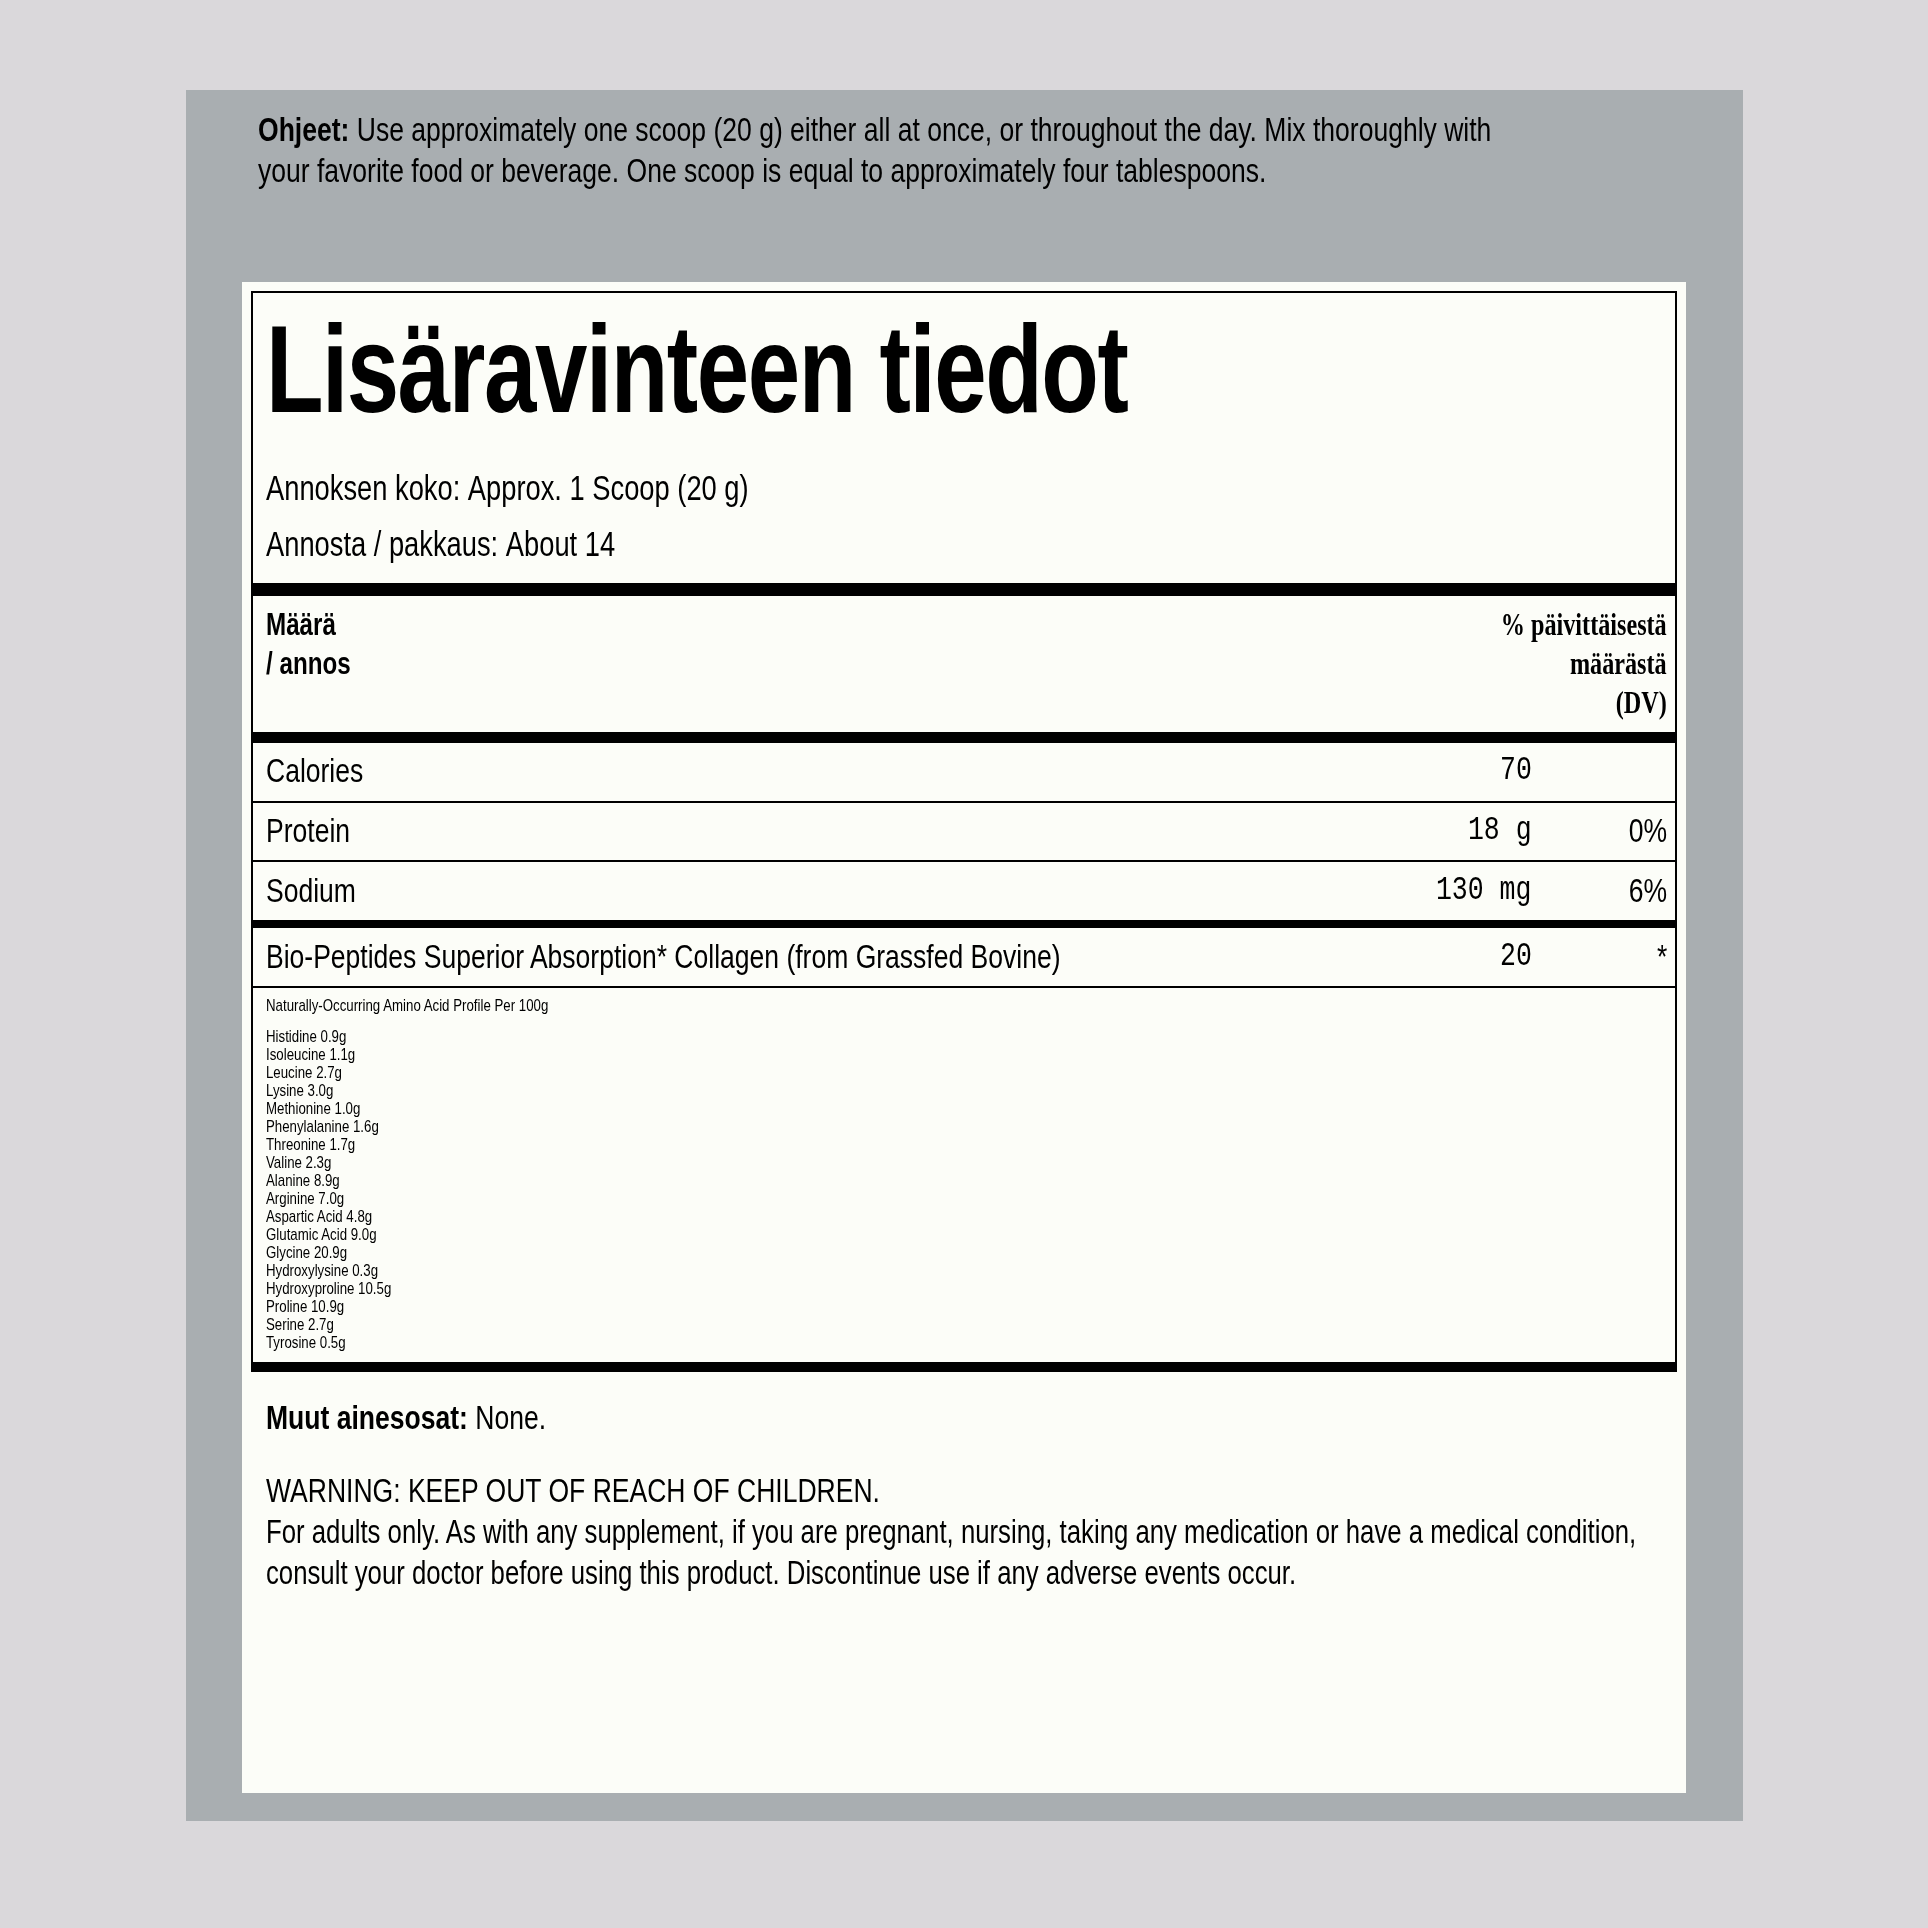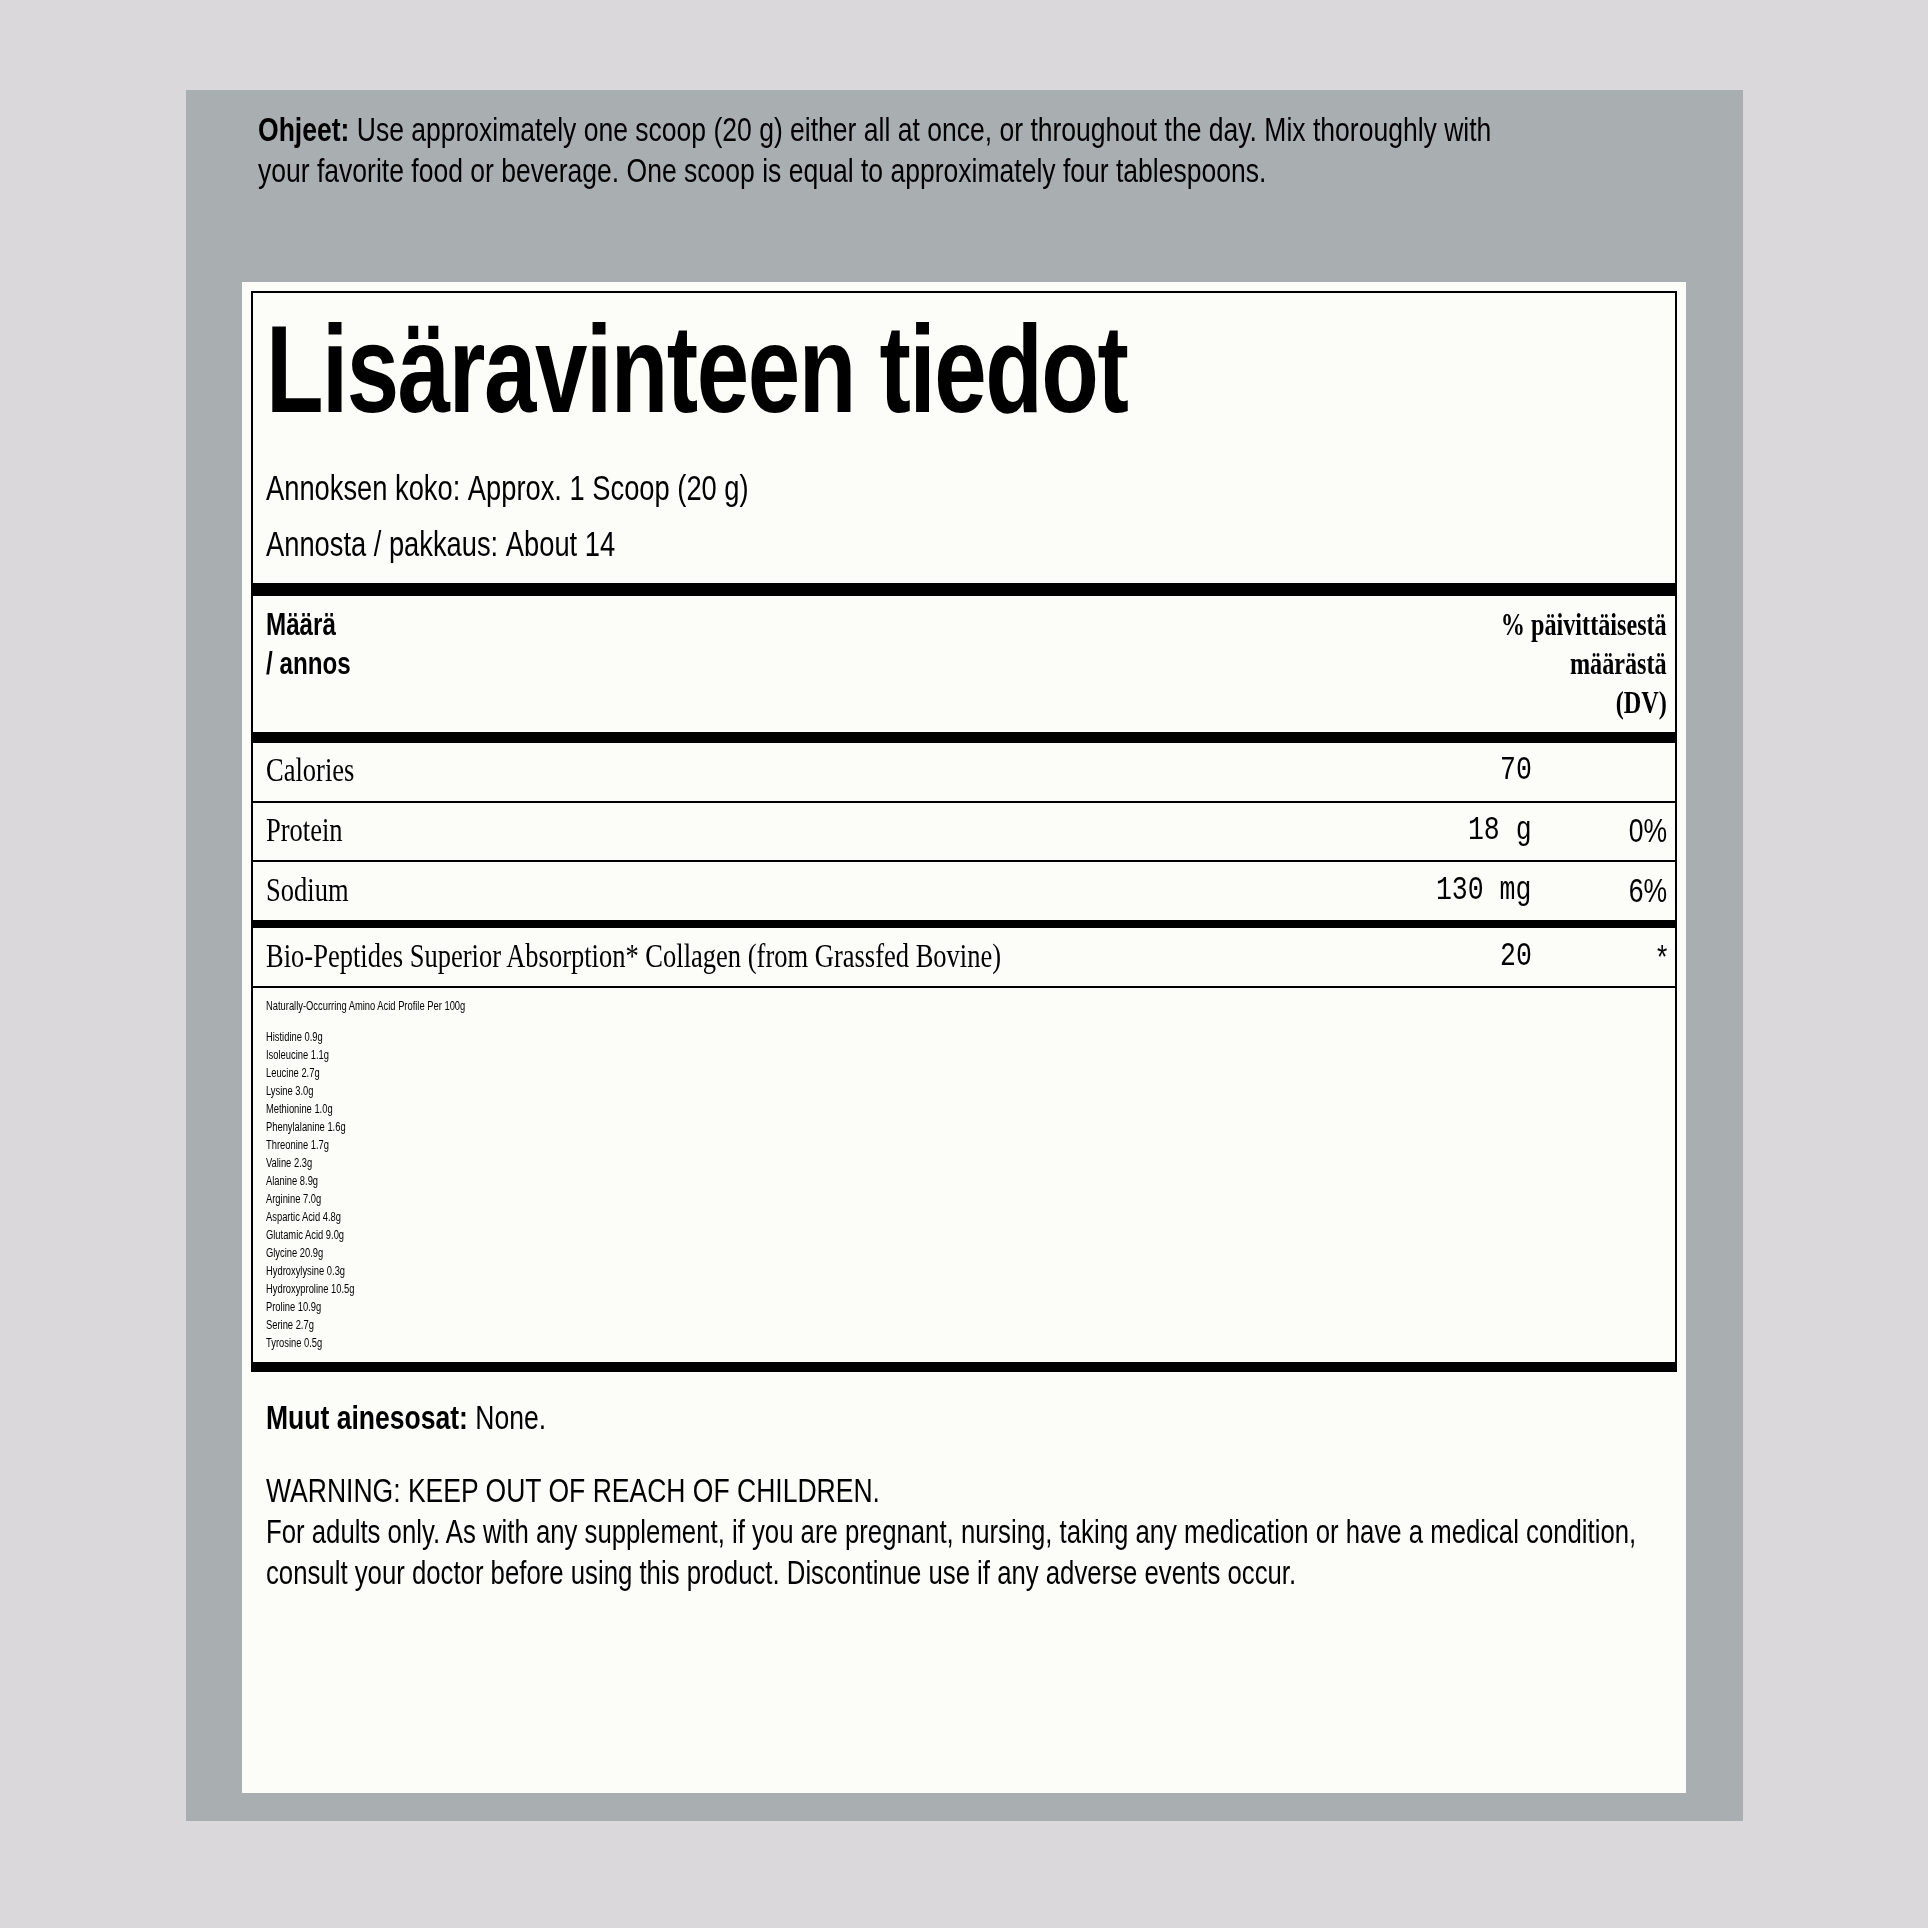--- a/index.html
+++ b/index.html
@@ -37,25 +37,25 @@
   .bar-xl{height:13px;margin-top:11.3px;}
   .bar-lg{height:11.3px;}
   .bar-md{height:8.5px;}
   .header-row{
     display:flex;justify-content:space-between;align-items:flex-start;
     padding:9.4px 7.5px 9.4px 13px;font-weight:bold;font-size:31px;line-height:39px;
   }
   .header-right{text-align:right;font-family:Liberation Serif, serif;}
   .nrow{display:flex;align-items:flex-start;padding:9.4px 0 12.2px;font-size:34px;line-height:36px;}
   .rows-basic .nrow + .nrow{border-top:2.8px solid var(--ink);}
-  .nrow .name{flex:1;padding-left:13px;font-family:Liberation Serif, serif;}
+  .nrow .name{flex:1;padding-left:13px;}
   .nrow .amt{width:188px;text-align:right;font-family:Liberation Mono, monospace;}
   .nrow .dv{width:143px;text-align:right;padding-right:7.5px;}
   .bio-wrap{border-bottom:2.8px solid var(--ink);}
-  .amino{padding:9.4px 0 0 13px;font-size:12px;line-height:18px;}
+  .amino{padding:9.4px 0 0 13px;font-size:17px;line-height:18px;}
   .amino-heading{margin-bottom:13px;}
   .amino .bar-md{margin:9.4px 0 0 -13px;}
   .footnote{padding:15px 13px 19px;font-size:28px;line-height:34px;}
   .label-footer{padding:24.5px 0 0 15px;font-size:34px;line-height:41px;}
   .f-block{margin:0 0 19px;}
   .f-gap{margin-top:32px;}
   .warn-para{font-size:33px;margin-bottom:21px;}
   .bold{font-weight:bold;}
 </style>
 </head>

